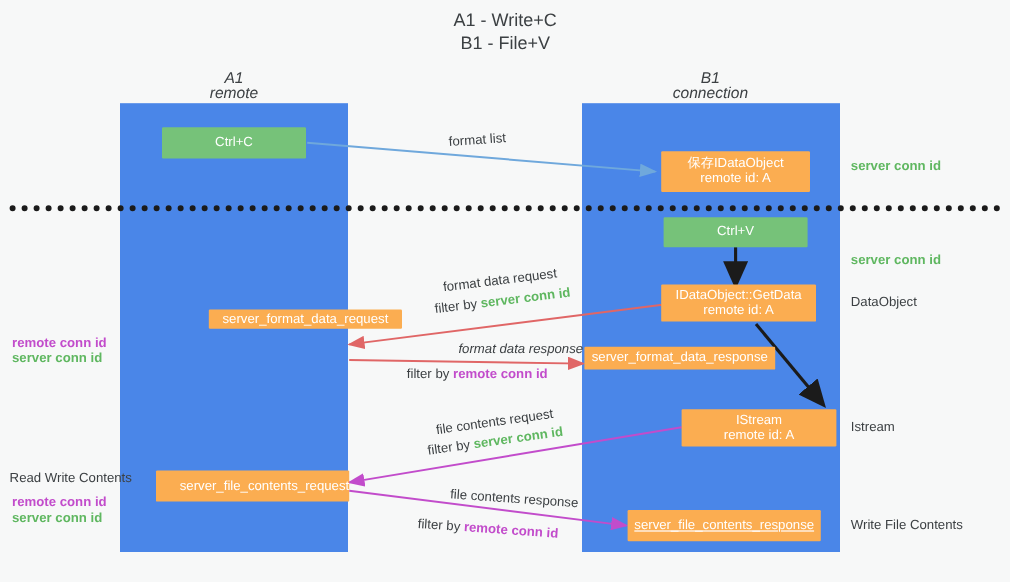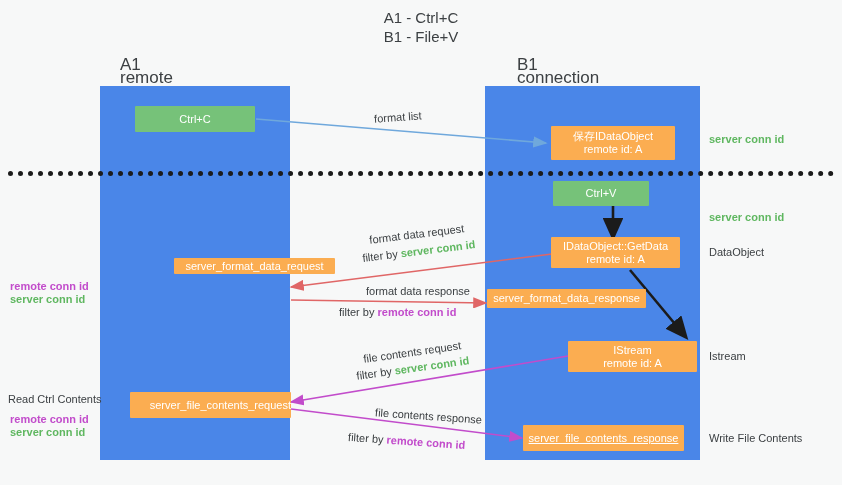--- a/index.html
+++ b/index.html
@@ -13,21 +13,21 @@
   }
   #stage{position:absolute;left:0;top:0;width:842px;height:485px;}
 
   .title{
     position:absolute;left:0;top:8px;width:842px;
     text-align:center;font-size:15px;line-height:19px;color:#3c4043;
   }
 
   .col{position:absolute;background:#4a86e8;}
   .col-label{
-    position:absolute;text-align:left;font-size:17px;line-height:13px;color:#3c4043;
+    position:absolute;text-align:center;font-size:13px;line-height:13px;color:#3c4043;font-style:italic;
   }
 
   .divider{
     position:absolute;left:8px;top:171px;width:826px;height:0;
     border-top:5px dotted #1b1b1b;
   }
 
   .box{
     position:absolute;box-sizing:border-box;
     display:flex;flex-direction:column;align-items:center;justify-content:center;
@@ -47,21 +47,21 @@
   .edgelab .p{color:#c24ccb;font-weight:bold;}
 
   svg.wires{position:absolute;left:0;top:0;width:842px;height:485px;pointer-events:none;}
 </style>
 </head>
 <body>
 
 <div id="stage">
 
   <div class="title">
-    <div>A1 - Ctrl+C</div>
+    <div>A1 - Write+C</div>
     <div>B1 - File+V</div>
   </div>
 
   <div class="col-label" style="left:120px;top:58px;width:150px;">
     <div>A1</div>
     <div>remote</div>
   </div>
   <div class="col-label" style="left:517px;top:58px;width:150px;">
     <div>B1</div>
     <div>connection</div>
@@ -113,21 +113,21 @@
 
   <div class="box orange" style="left:130px;top:392px;width:161px;height:26px;align-items:flex-end;">
     <div>server_file_contents_request</div>
   </div>
 
   <div class="box orange" style="left:551px;top:126px;width:124px;height:34px;">
     <div>保存IDataObject</div>
     <div>remote id: A</div>
   </div>
 
-  <div class="box green" style="left:553px;top:181px;width:96px;height:25px;">
+  <div class="box green" style="left:553px;top:181px;width:120px;height:25px;">
     <div>Ctrl+V</div>
   </div>
 
   <div class="box orange" style="left:551px;top:237px;width:129px;height:31px;">
     <div>IDataObject::GetData</div>
     <div>remote id: A</div>
   </div>
 
   <div class="box orange" style="left:487px;top:289px;width:159px;height:19px;">
     <div>server_format_data_response</div>
@@ -144,32 +144,32 @@
 
   <div class="sidelab green" style="left:709px;top:132px;">server conn id</div>
   <div class="sidelab green" style="left:709px;top:210px;">server conn id</div>
   <div class="sidelab dark" style="left:709px;top:245px;">DataObject</div>
   <div class="sidelab dark" style="left:709px;top:349px;">Istream</div>
   <div class="sidelab dark" style="left:709px;top:431px;">Write File Contents</div>
 
   <div class="sidelab purple" style="left:10px;top:279px;">remote conn id</div>
   <div class="sidelab green" style="left:10px;top:292px;">server conn id</div>
 
-  <div class="sidelab dark" style="left:8px;top:392px;">Read Ctrl Contents</div>
+  <div class="sidelab dark" style="left:8px;top:392px;">Read Write Contents</div>
   <div class="sidelab purple" style="left:10px;top:412px;">remote conn id</div>
   <div class="sidelab green" style="left:10px;top:425px;">server conn id</div>
 
   <div class="edgelab" style="left:374px;top:110px;transform:rotate(-4deg);">format list</div>
 
   <div class="edgelab" style="left:369px;top:227px;transform:rotate(-7deg);">format data request</div>
   <div class="edgelab" style="left:362px;top:244px;transform:rotate(-7deg);">
     <span>filter by </span><span class="g">server conn id</span>
   </div>
 
-  <div class="edgelab" style="left:366px;top:284px;">format data response</div>
+  <div class="edgelab" style="left:382px;top:284px;font-style:italic;">format data response</div>
   <div class="edgelab" style="left:339px;top:305px;">
     <span>filter by </span><span class="p">remote conn id</span>
   </div>
 
   <div class="edgelab" style="left:363px;top:345px;transform:rotate(-8deg);">file contents request</div>
   <div class="edgelab" style="left:356px;top:361px;transform:rotate(-8deg);">
     <span>filter by </span><span class="g">server conn id</span>
   </div>
 
   <div class="edgelab" style="left:375px;top:409px;transform:rotate(4deg);">file contents response</div>

